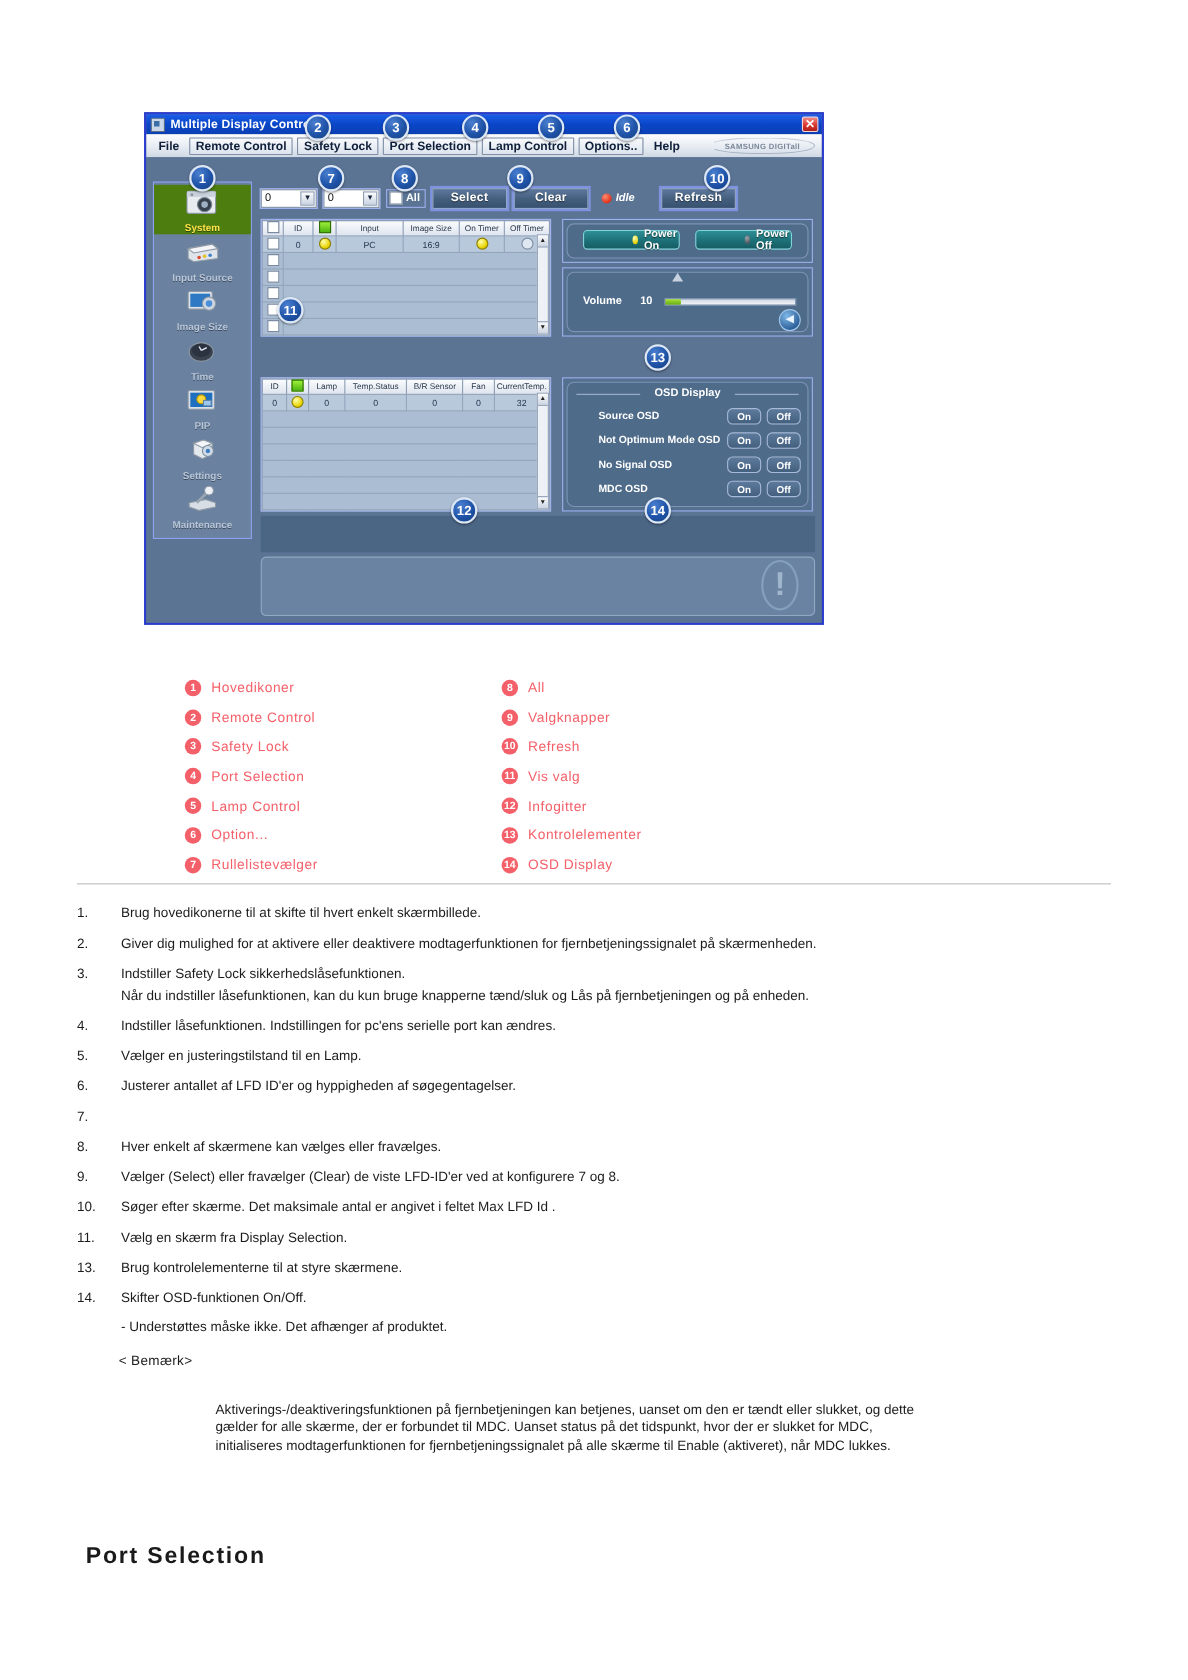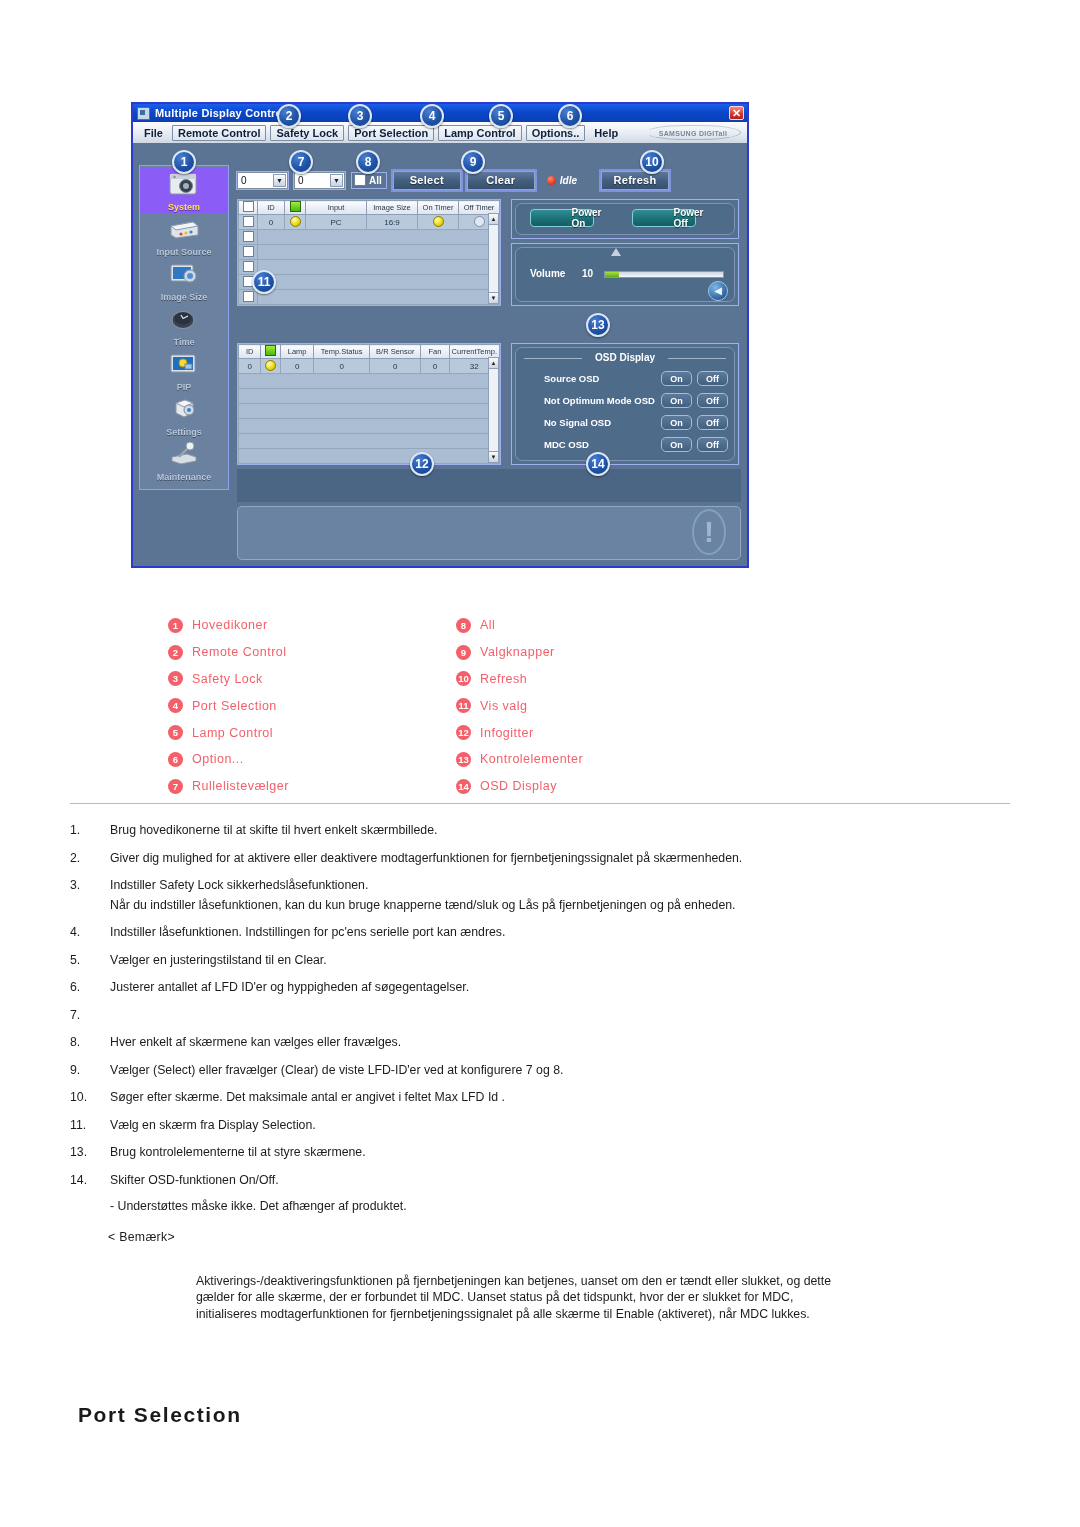--- a/index.html
+++ b/index.html
@@ -131,21 +131,21 @@
     border: 1px solid #8ea2f0;
     background: #6a82a0;
     box-sizing: border-box;
     padding-top: 2px;
   }
   .side-item {
     height: 45px;
     position: relative;
   }
   .side-item.active {
-    background: #8b5cf6;
+    background: #4d7c0f;
   }
   .side-label {
     position: absolute;
     bottom: 1px;
     width: 100%;
     text-align: center;
     font-size: 9px;
     font-weight: bold;
     color: #b8c6d8;
     text-shadow: 0 1px 0 rgba(0,0,0,.4);
@@ -325,21 +325,21 @@
   .inner-round {
     position: absolute;
     inset: 3px;
     border: 1px solid #7e93b5;
     border-radius: 7px;
     background: #4e6b8a;
   }
   .pwr-btn {
     position: absolute;
     top: 9px;
-    height: 18px; width: 64px;
+    height: 18px; width: 88px;
     background: linear-gradient(to bottom,#2e8f96 0%,#1d7077 55%,#165c63 100%);
     border: 1px solid #7fd2d8;
     border-radius: 4px;
     color: #fff;
     font-size: 10px; font-weight: bold;
     display: flex; align-items: center; justify-content: center; gap: 5px;
     box-sizing: border-box;
     text-shadow: 0 1px 1px rgba(0,0,0,.6);
     padding-left: 44px;
   }
@@ -935,21 +935,21 @@
     <span class="desc-num">3.</span>
     <span class="desc-text">Indstiller Safety Lock sikkerhedslåsefunktionen.</span>
   </div>
   <div class="desc-sub" style="max-width:700px;">Når du indstiller låsefunktionen, kan du kun bruge knapperne tænd/sluk og Lås på fjernbetjeningen og på enheden.</div>
   <div class="desc-row">
     <span class="desc-num">4.</span>
     <span class="desc-text">Indstiller låsefunktionen. Indstillingen for pc'ens serielle port kan ændres.</span>
   </div>
   <div class="desc-row">
     <span class="desc-num">5.</span>
-    <span class="desc-text">Vælger en justeringstilstand til en Clear.</span>
+    <span class="desc-text">Vælger en justeringstilstand til en Lamp.</span>
   </div>
   <div class="desc-row">
     <span class="desc-num">6.</span>
     <span class="desc-text">Justerer antallet af LFD ID'er og hyppigheden af søgegentagelser.</span>
   </div>
   <div class="desc-row">
     <span class="desc-num">7.</span>
   </div>
   <div class="desc-row">
     <span class="desc-num">8.</span>

